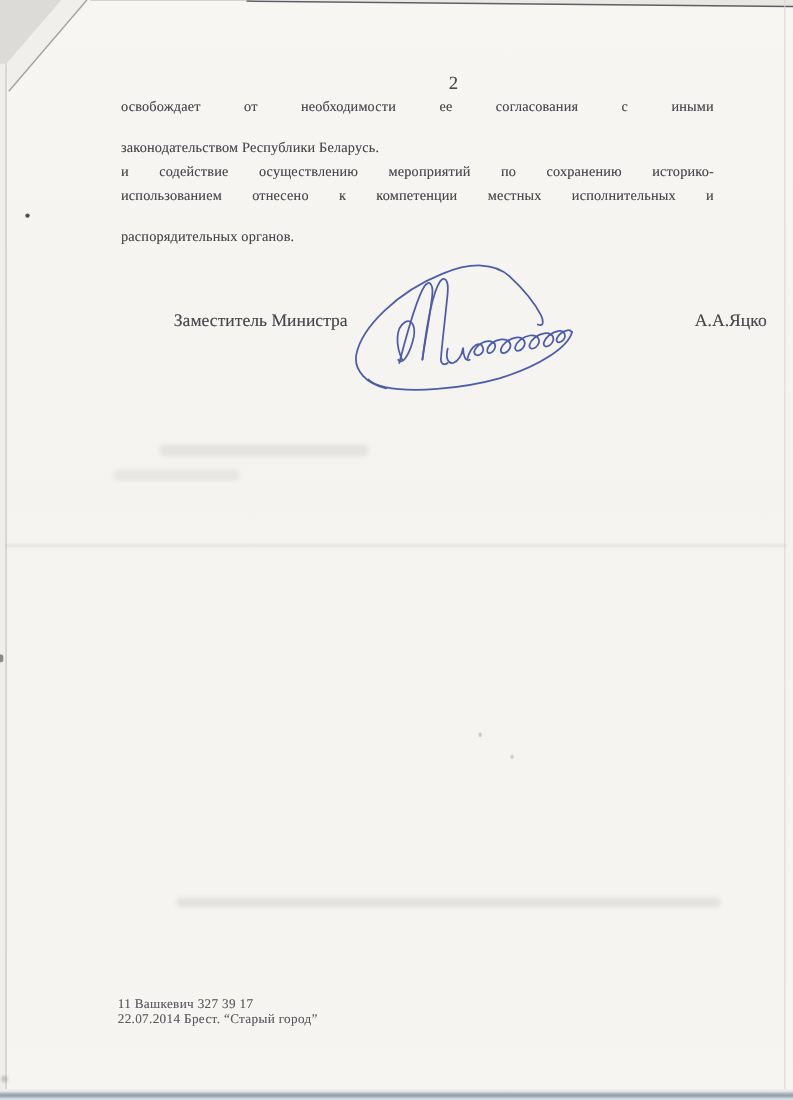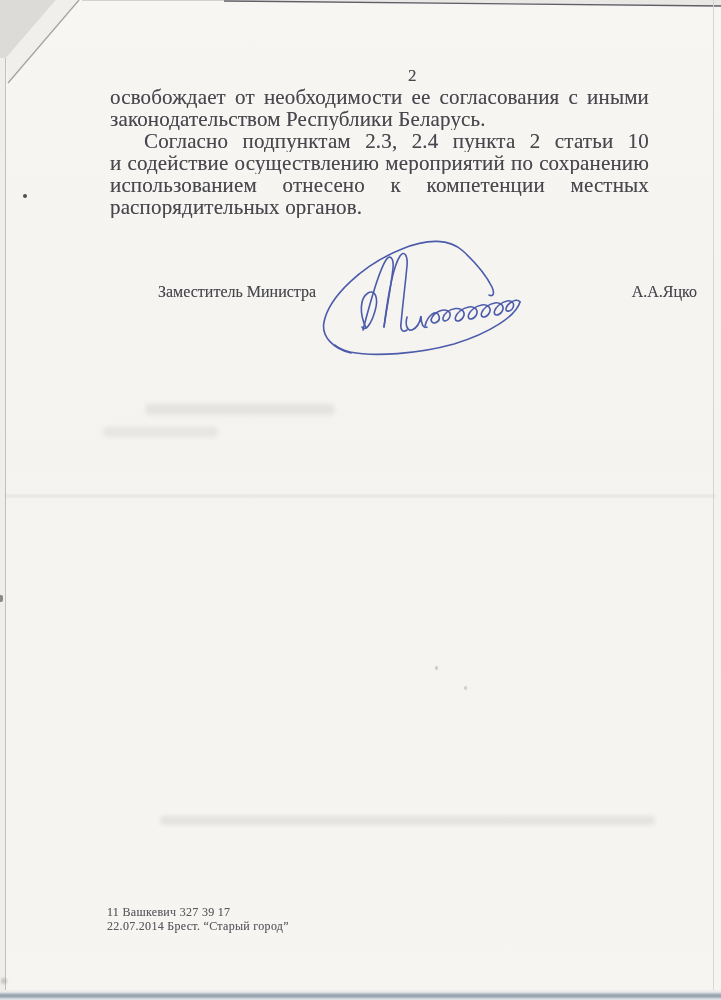--- a/index.html
+++ b/index.html
@@ -52,25 +52,25 @@
   .speck-c { position: absolute; left: 1px; top: 978px; width: 6px; height: 6px; background: rgba(160,158,155,0.5); border-radius: 50%; filter: blur(1px); }
 
   
   .page-number {
     position: absolute; left: 408px; top: 66px;
     font-size: 17px; color: #4a4a52; letter-spacing: 0.5px;
     text-shadow: 0 0 0.5px rgba(74,74,82,0.5);
   }
   .text-block {
     position: absolute; left: 110px; top: 86px; width: 539px;
-    color: #47474d; font-size: 21px; line-height: 22px; letter-spacing: 0.15px;
+    color: #47474d; font-size: 13px; line-height: 22px; letter-spacing: 0.15px;
     text-shadow: 0 0 0.5px rgba(71,71,77,0.45);
   }
   .ln { text-align: justify; text-align-last: justify; height: 22px; overflow: hidden; }
-  .ln-last { text-align: left; text-align-last: left; }
+  .ln-last { text-align: left; text-align-last: left; margin-top: 15px; }
   .ln-indent { text-indent: 34px; }
 
   .signoff {
     position: absolute; left: 110px; top: 283px; width: 539px;
     display: flex; justify-content: space-between;
     font-size: 16px; color: #47474d;
     text-shadow: 0 0 0.5px rgba(71,71,77,0.45);
     margin-left: 48px;
   }
   .signature-svg { position: absolute; left: 312px; top: 236px; }
@@ -113,21 +113,20 @@
   <div class="speck-c"></div>
 
   <div class="page-number">2</div>
 
   <div class="text-block">
     <div>
       <div class="ln">освобождает от необходимости ее согласования с иными</div>
       <div class="ln ln-last">законодательством Республики Беларусь.</div>
     </div>
     <div>
-      <div class="ln ln-indent">Согласно подпунктам 2.3, 2.4 пункта 2 статьи 10 Закона организация</div>
       <div class="ln">и содействие осуществлению мероприятий по сохранению историко-</div>
       <div class="ln">использованием отнесено к компетенции местных исполнительных и</div>
       <div class="ln ln-last">распорядительных органов.</div>
     </div>
   </div>
 
   <div class="signoff">
     <span>Заместитель Министра</span>
     <span>А.А.Яцко</span>
   </div>

